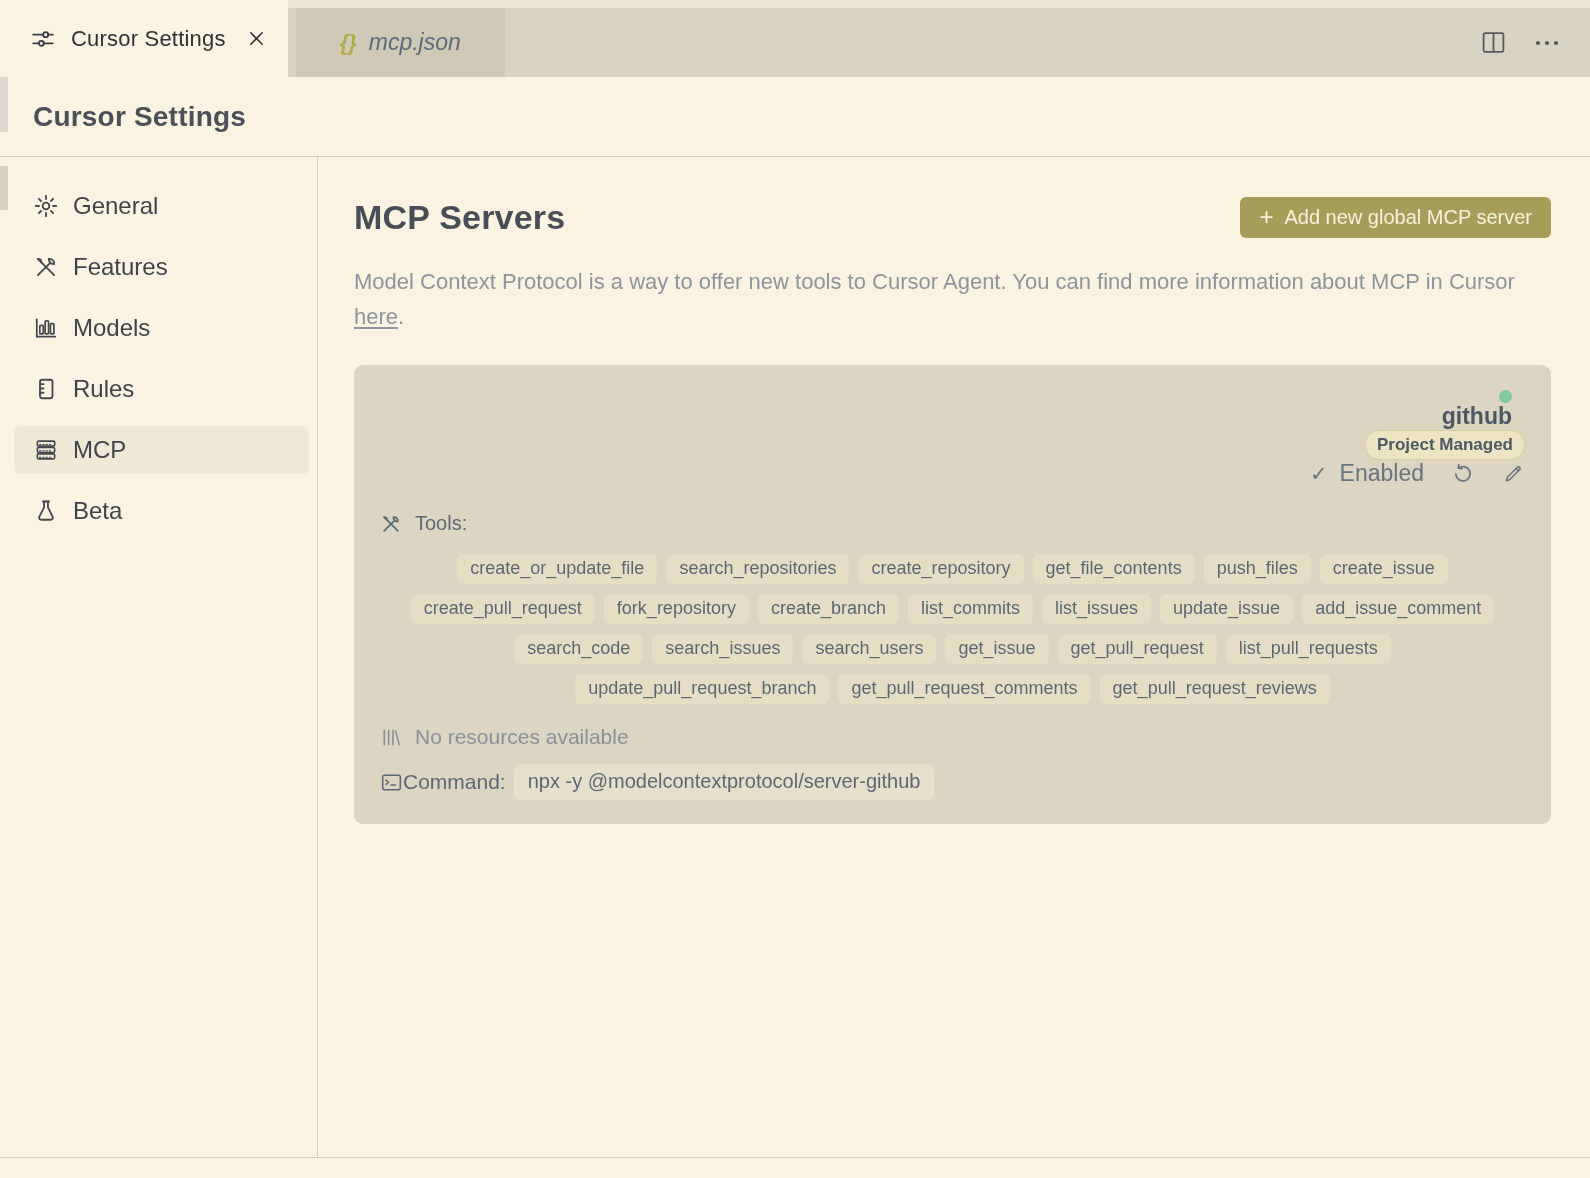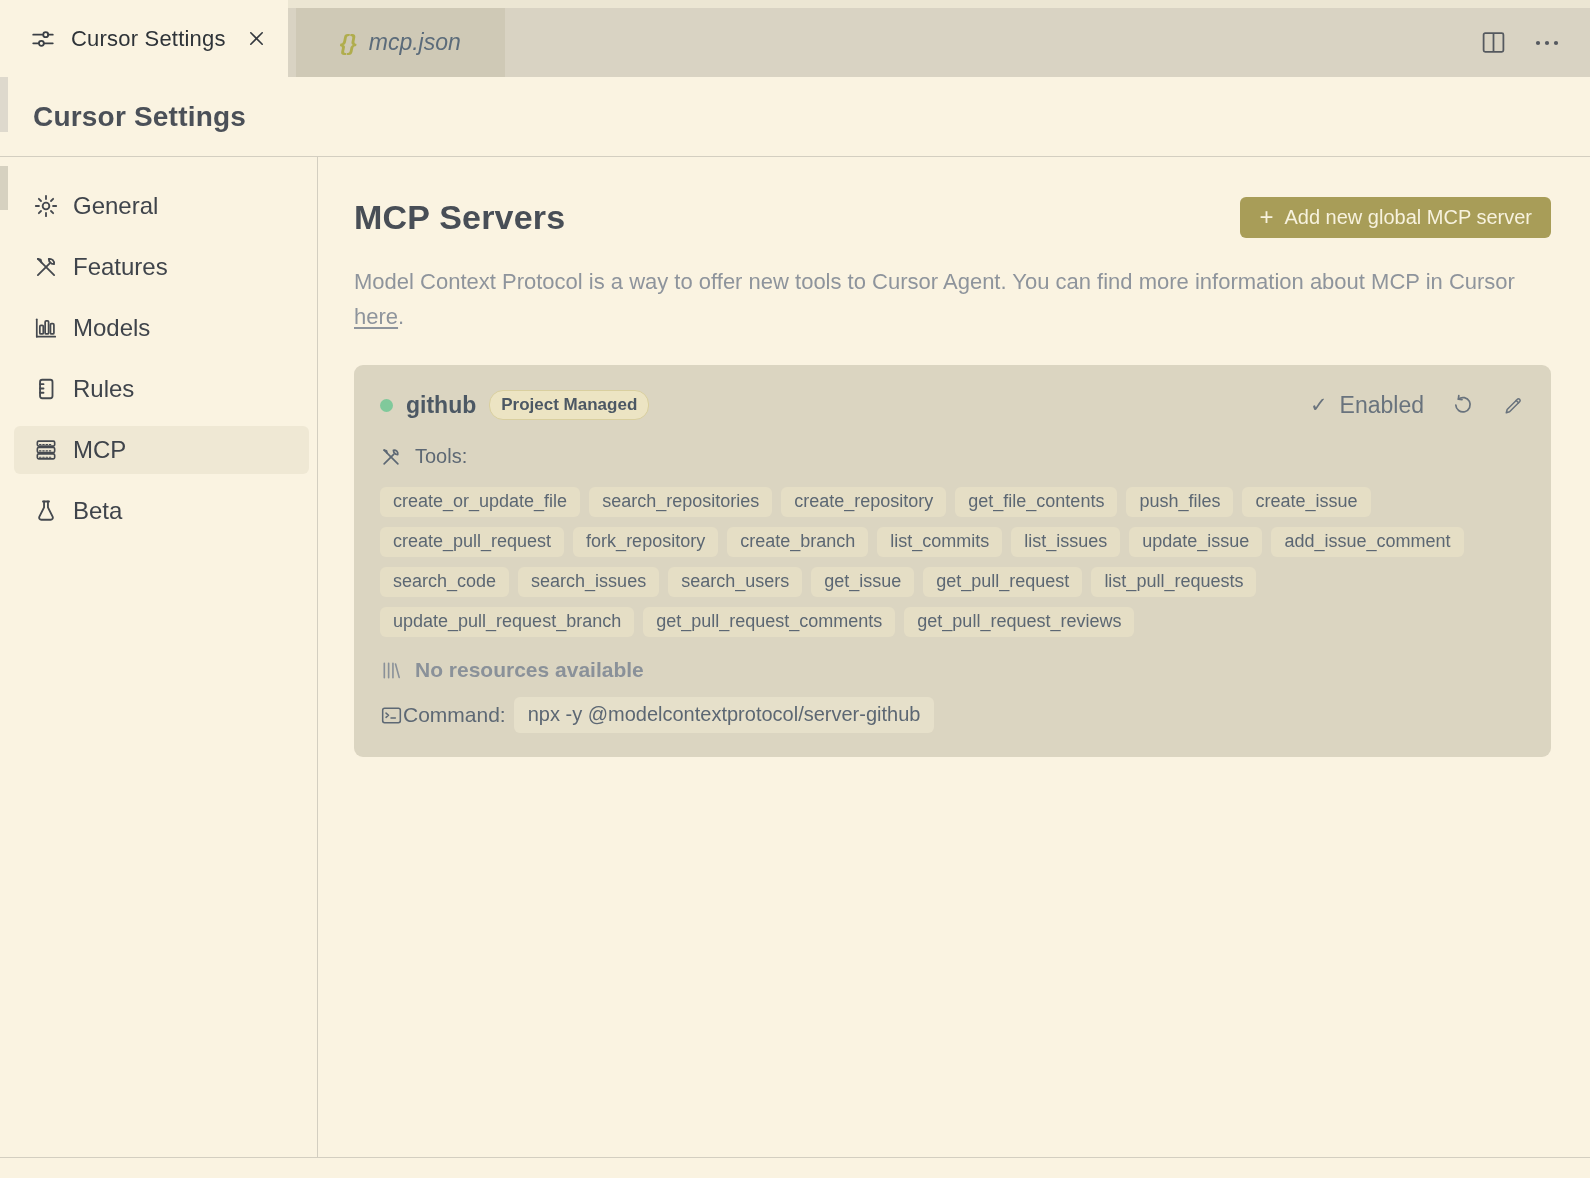--- a/index.html
+++ b/index.html
@@ -78,42 +78,42 @@
   .desc {
     margin:26px 0 0 0; max-width:1170px; font-size:22px; line-height:35px; color:#8e949c;
   }
   .desc a { color:#8e949c; text-decoration:underline; text-underline-offset:3px; cursor:pointer; }
 
   
   .server-card {
     margin-top:31px; width:1197px; background:#dbd5c1; border-radius:9px;
     padding:25px 26px 24px 26px;
   }
-  .card-head { display:flex; align-items:center; }
+  .card-head { display:flex; align-items:flex-end;flex-direction:column; }
   .dot { width:13px; height:13px; border-radius:50%; background:#80c99b; margin-right:13px; }
   .server-name { font-size:23px; font-weight:600; color:#4c5864; margin-right:13px; }
   .badge {
     background:#ece4c3; border:1px solid #d9cf9f; border-radius:14px;
     padding:4px 11px; font-size:17px; font-weight:600; color:#4c5864;
   }
   .head-right { margin-left:auto; display:flex; align-items:center; gap:27px; color:#69737d; }
   .status { display:flex; align-items:center; gap:12px; font-size:23px; cursor:pointer; }
   .status .check { font-size:21px; }
   .icon-btn { background:none; border:none; padding:0; cursor:pointer; }
 
   .tools-row { margin-top:25px; display:flex; align-items:center; gap:13px; font-size:20px; color:#5d6874; }
 
-  .tags { margin-top:19px; display:flex; flex-direction:column; gap:10px; }
+  .tags { margin-top:19px; display:flex; flex-direction:column; gap:10px;align-items:center; }
   .tag-row { display:flex; gap:9px; }
   .tag {
     background:#e5dec5; border-radius:6px; padding:4px 13px 5px 13px;
     font-size:18px; color:#5c6773; white-space:nowrap;
   }
 
-  .resources-row { margin-top:21px; display:flex; align-items:center; gap:12px; font-size:21px; color:#8a9199;font-weight:bold; }
+  .resources-row { margin-top:21px; display:flex; align-items:center; gap:12px; font-size:21px; color:#8a9199; }
   .command-row { margin-top:15px; display:flex; align-items:center; font-size:21px; color:#5d6874; }
   .command-pill {
     margin-left:8px; background:#e6e0ca; border-radius:6px; padding:6px 14px 7px 14px;
     font-size:20px; color:#5c6773;
   }
 
   
   .bottom-line { position:absolute; left:0; right:0; top:1157px; height:1px; background:#d3cec0; }
   .edge-strip-1 { position:absolute; left:0; top:76px;  width:8px; height:56px; background:#ded9cd; }
   .edge-strip-2 { position:absolute; left:0; top:166px; width:8px; height:44px; background:#d6d1c0; }

